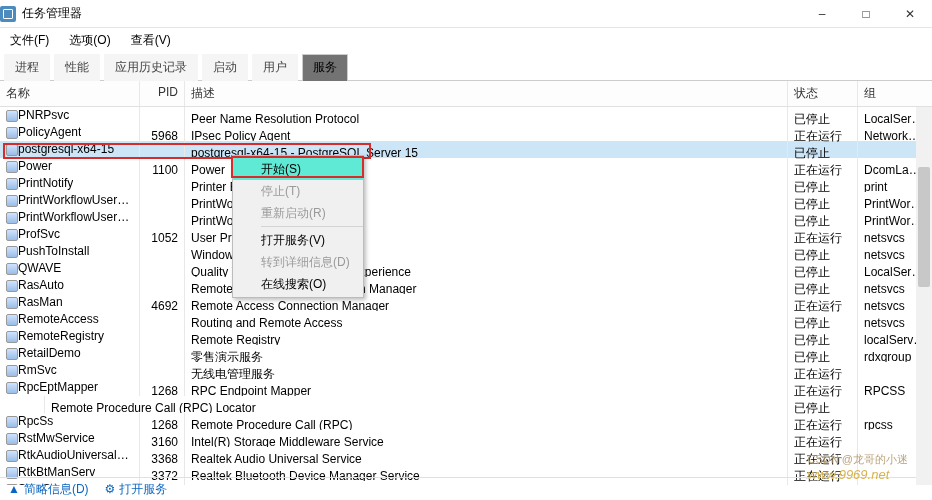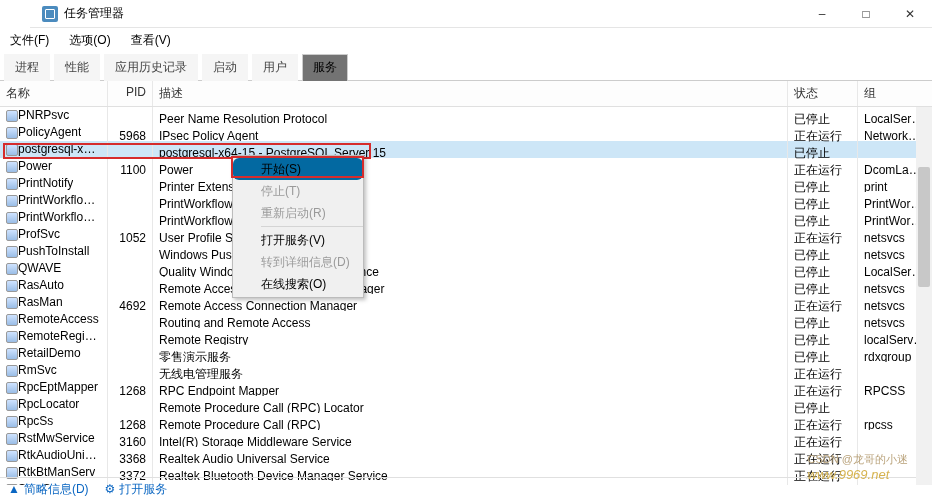--- a/index.html
+++ b/index.html
@@ -8,36 +8,35 @@
     font-family: "Segoe UI", "Microsoft YaHei", Arial, sans-serif;
     font-size: 12px;
     color: #000;
     background: #fff;
     width: 932px; height: 500px;
     overflow: hidden;
     position: relative;
   }
   .titlebar {
     display: flex; align-items: center; justify-content: space-between;
-    height: 28px; padding: 0 0 0 12px;
+    height: 28px; padding: 0 0 0 0;
     border-bottom: 1px solid #e5e5e5;
-    margin-left: 30px;
   }
   .title-left { display:flex; align-items:center; gap:6px; }
   .app-icon { width:16px; height:16px; background:#4b8bbe; border-radius:2px; position:relative; }
   .app-icon::after { content:''; position:absolute; inset:3px; border:1px solid #fff; border-radius:1px; }
   .win-btns { display:flex; }
   .win-btn { width:44px; height:28px; display:flex; align-items:center; justify-content:center; color:#333; }
   .menubar { display:flex; gap:8px; padding:2px 4px; font-size:12px; }
   .menubar span { padding:2px 6px; }
   .tabs { display:flex; border-bottom:1px solid #ccc; padding:0 4px; gap:4px; }
   .tab { padding:4px 10px 5px; font-size:12px; color:#444; border:1px solid transparent; border-bottom:none; position:relative; top:1px; background:#f5f5f5;}
   .tab.active { background:#737373; border-color:#ccc; color:#000; }
   .headers { display:flex; border-bottom:1px solid #e0e0e0; font-size:12px; color:#333; background:#fdfdfd; }
-  .col-name { width:108px; padding:4px 6px; border-right:1px solid #e8e8e8;}
+  .col-name { width:140px; padding:4px 6px; border-right:1px solid #e8e8e8;}
   .col-pid  { width:45px;  padding:4px 6px; text-align:right; border-right:1px solid #e8e8e8;}
   .col-desc { flex:1; padding:4px 6px; border-right:1px solid #e8e8e8;}
   .col-stat { width:70px;  padding:4px 6px; border-right:1px solid #e8e8e8;}
   .col-grp  { width:74px;  padding:4px 6px; }
   .rows { position:relative; height: calc(500px - 28px - 22px - 26px - 22px - 24px); overflow:hidden; }
   .row { display:flex; font-size:12px; height:17px; line-height:17px; white-space:nowrap; }
   .row .col-name { display:flex; align-items:center; overflow:hidden; text-overflow:ellipsis; }
   .row .ico { width:12px; height:12px; border-radius:2px; flex:none; border:1px solid #999; background:linear-gradient(#cfe3ff,#9abde6); }
   .row .col-desc, .row .col-grp, .row .col-name span { overflow:hidden; text-overflow:ellipsis; }
   .row.selected { background:#cde6f7; }
@@ -45,21 +44,21 @@
   .sel-border { position:absolute; border:2px solid #d62c2c; pointer-events:none; left:3px; top:36px; width:368px; height:16px; z-index:4;}
   .context-menu {
     position:absolute; left:232px; top:48px; z-index:6;
     width:132px; background:#f0f0f0; border:1px solid #bcbcbc;
     box-shadow:2px 2px 4px rgba(0,0,0,.25);
     padding:2px 0;
   }
   .cm-sep { height:1px; background:#d4d4d4; margin:2px 0 2px 28px;}
   .cm-item { display:flex; align-items:center; height:22px; padding:0 10px 0 28px; font-size:12px;}
   .cm-item.enabled { color:#000; }
-  .cm-item.hot { background:#0369a1;border-radius:6px; }
+  .cm-item.hot { background:#5eead4; }
   .cm-item.disabled { color:#9a9a9a; }
   .cm-border { position:absolute; border:2px solid #d62c2c; pointer-events:none; left:231px; top:49px; width:133px; height:22px; z-index:7;}
   .statusbar {
     position:absolute; left:0; bottom:0; width:100%; height:23px;
     border-top:1px solid #e0e0e0; display:flex; align-items:center; padding:0 8px; gap:16px;
     font-size:12px; color:#333;
   }
   .sb-link { color:#0a66c2; display:flex; align-items:center; gap:4px;}
   .watermark { position:absolute; right:22px; bottom:18px; font-size:13px; color:#d6b34f; z-index:3; font-style:italic;}
   .watermark .csdn { color:#b9a27a; font-style:normal; font-size:11px; margin-right:2px;}
@@ -284,24 +283,20 @@
       <div class="col-name">
         <div class="ico"></div>
         <span>RpcEptMapper</span>
       </div>
       <div class="col-pid">1268</div>
       <div class="col-desc">RPC Endpoint Mapper</div>
       <div class="col-stat">正在运行</div>
       <div class="col-grp">RPCSS</div>
     </div>
     <div class="row">
-      <div class="col-name">
-        <div class="ico"></div>
-        <span>RpcLocator</span>
-      </div>
       <div class="col-pid"></div>
       <div class="col-desc">Remote Procedure Call (RPC) Locator</div>
       <div class="col-stat">已停止</div>
       <div class="col-grp"></div>
     </div>
     <div class="row">
       <div class="col-name">
         <div class="ico"></div>
         <span>RpcSs</span>
       </div>

